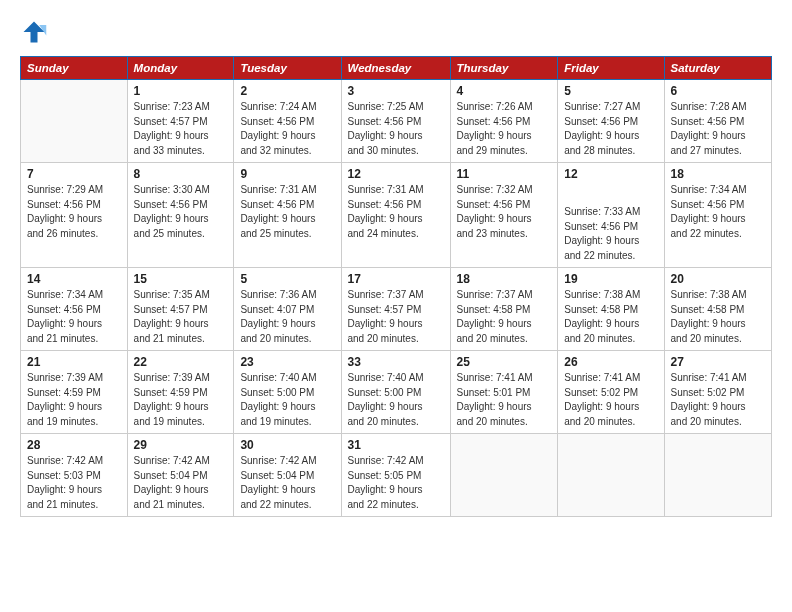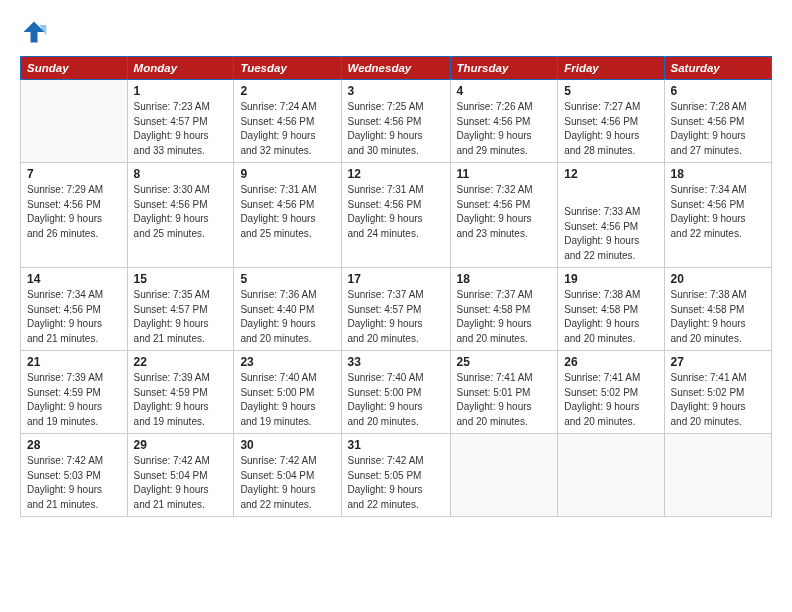--- a/index.html
+++ b/index.html
@@ -238,21 +238,21 @@
           <td>
             <div class="day-num">15</div>
             <div class="day-info" style="white-space: pre-line;">Sunrise: 7:35 AM
 Sunset: 4:57 PM
 Daylight: 9 hours
 and 21 minutes.</div>
           </td>
           <td>
             <div class="day-num">5</div>
             <div class="day-info" style="white-space: pre-line;">Sunrise: 7:36 AM
-Sunset: 4:40 PM
+Sunset: 4:07 PM
 Daylight: 9 hours
 and 20 minutes.</div>
           </td>
           <td>
             <div class="day-num">17</div>
             <div class="day-info" style="white-space: pre-line;">Sunrise: 7:37 AM
 Sunset: 4:57 PM
 Daylight: 9 hours
 and 20 minutes.</div>
           </td>

